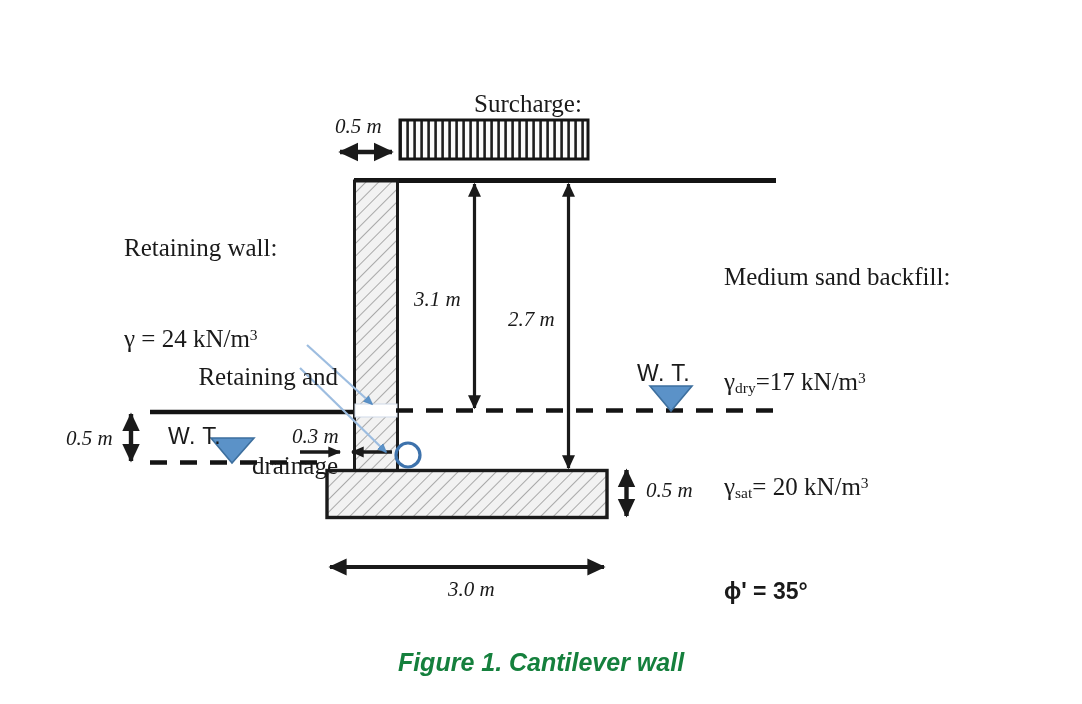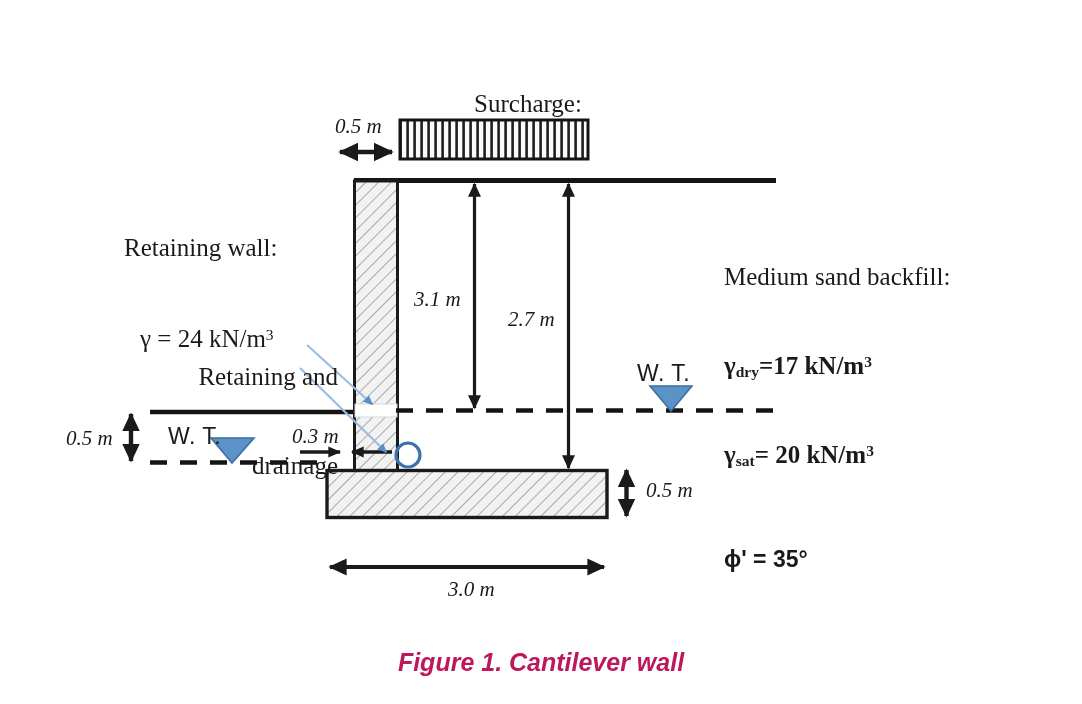--- a/index.html
+++ b/index.html
@@ -45,37 +45,37 @@
   }
   #surcharge-label .line2 { margin-top: 3px; }
   #surcharge-label .qsym { font-style: italic; font-family: "Liberation Serif", serif; }
   #surcharge-label .qval { font-family: "Liberation Sans", sans-serif; font-size: 24px; }
 
   
   #wall-props {
     left: 124px; top: 174px;
     font-size: 25px;
   }
-  #wall-props .row2 { margin-top: 2px; margin-left: 16px; }
+  #wall-props .row2 { margin-top: 2px; }
 
   
   #weephole-label {
     left: 128px; top: 303px;
     width: 210px;
     text-align: right;
     font-size: 25px;
   }
   #weephole-label .l2 { display:block; }
 
   
   #backfill-props {
     left: 724px; top: 203px;
     font-size: 25px;
   }
-  #backfill-props .r { margin-top: 0; white-space: pre; font-weight: bold; }
+  #backfill-props .r { margin-top: 16px; white-space: pre; }
   #backfill-props .phi {
     font-family: "Liberation Sans", sans-serif;
     font-weight: bold;
     font-size: 23px;
     margin-top: 16px;
   }
   sub {
     font-size: 0.62em;
     vertical-align: -0.22em;
     letter-spacing: 0;
@@ -107,21 +107,21 @@
   
   #caption {
     position: absolute;
     left: 0; top: 648px;
     width: 1082px;
     text-align: center;
     font-family: "Liberation Sans", sans-serif;
     font-style: italic;
     font-weight: bold;
     font-size: 25px;
-    color: #be185d;
+    color: #15803d;
   }
 </style>
 </head>
 <body>
 
 <div id="figure-root">
 
   <svg class="diagram" viewBox="0 0 1082 704">
     <defs>
 

